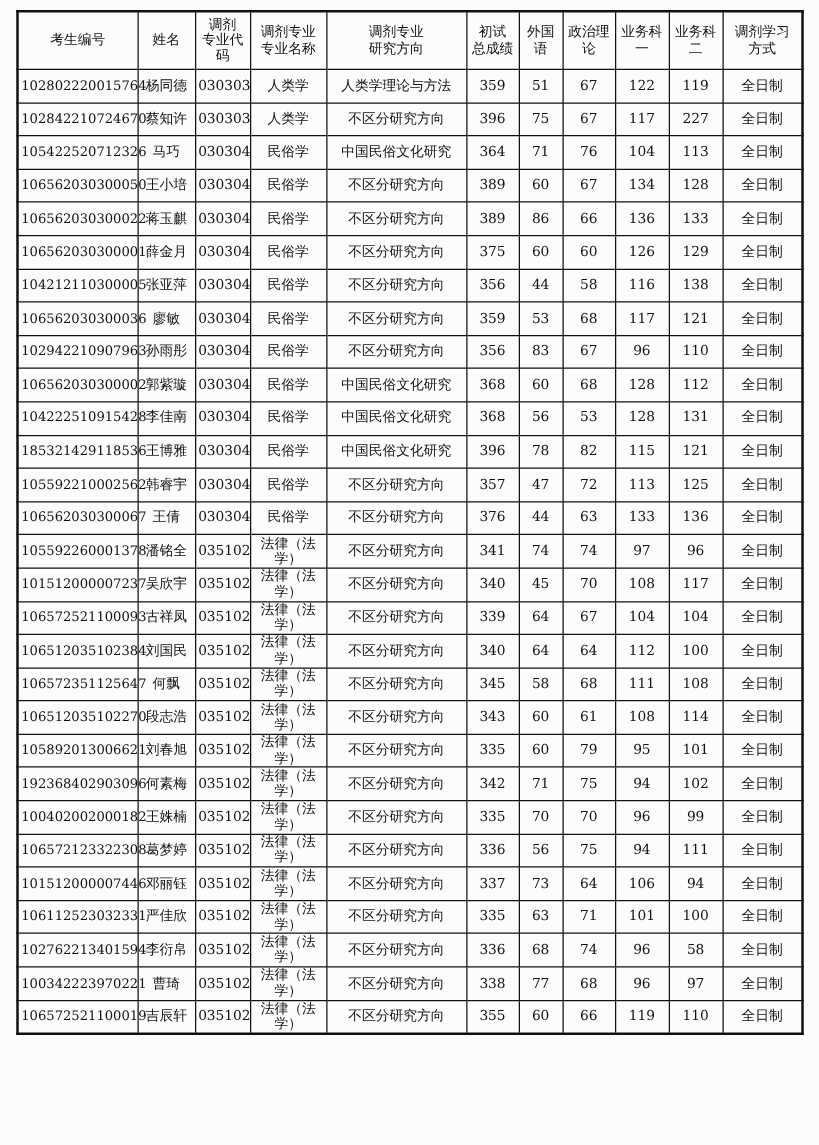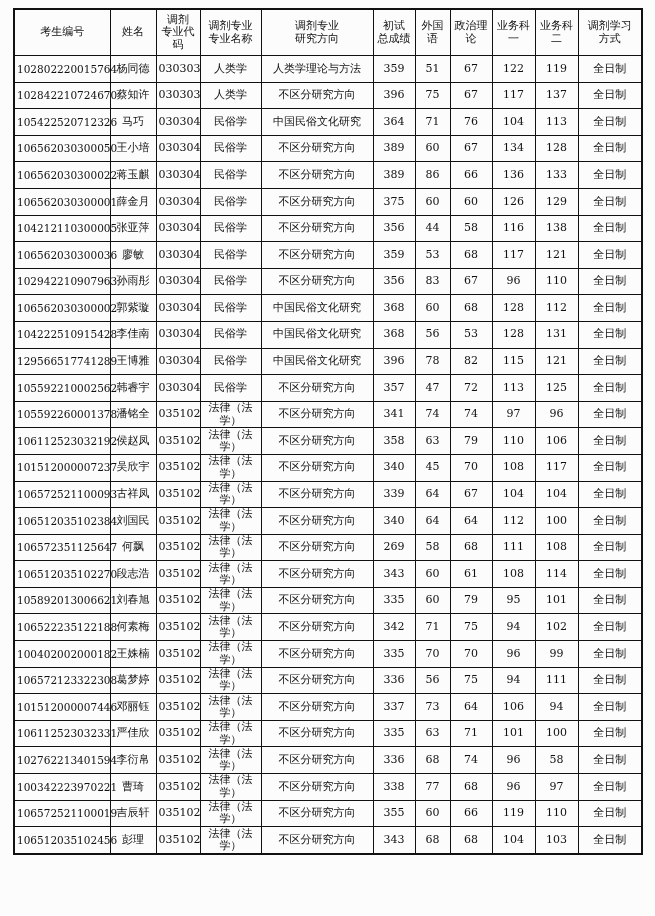--- a/index.html
+++ b/index.html
@@ -105,21 +105,21 @@
         <tr data-name="table-row">
           <td data-name="cell-candidate-id">102842210724670</td>
           <td data-name="cell-name">蔡知许</td>
           <td data-name="cell-major-code">030303</td>
           <td data-name="cell-major-name">人类学</td>
           <td data-name="cell-research-direction">不区分研究方向</td>
           <td data-name="cell-total-score">396</td>
           <td data-name="cell-foreign-language">75</td>
           <td data-name="cell-politics">67</td>
           <td data-name="cell-subject-one">117</td>
-          <td data-name="cell-subject-two">137</td>
+          <td data-name="cell-subject-two">227</td>
           <td data-name="cell-study-mode">全日制</td>
         </tr>
         <tr data-name="table-row">
           <td data-name="cell-candidate-id">105422520712326</td>
           <td data-name="cell-name">马巧</td>
           <td data-name="cell-major-code">030304</td>
           <td data-name="cell-major-name">民俗学</td>
           <td data-name="cell-research-direction">中国民俗文化研究</td>
           <td data-name="cell-total-score">364</td>
           <td data-name="cell-foreign-language">71</td>
@@ -226,21 +226,21 @@
           <td data-name="cell-major-name">民俗学</td>
           <td data-name="cell-research-direction">中国民俗文化研究</td>
           <td data-name="cell-total-score">368</td>
           <td data-name="cell-foreign-language">56</td>
           <td data-name="cell-politics">53</td>
           <td data-name="cell-subject-one">128</td>
           <td data-name="cell-subject-two">131</td>
           <td data-name="cell-study-mode">全日制</td>
         </tr>
         <tr data-name="table-row">
-          <td data-name="cell-candidate-id">129566517741289</td>
+          <td data-name="cell-candidate-id">185321429118536</td>
           <td data-name="cell-name">王博雅</td>
           <td data-name="cell-major-code">030304</td>
           <td data-name="cell-major-name">民俗学</td>
           <td data-name="cell-research-direction">中国民俗文化研究</td>
           <td data-name="cell-total-score">396</td>
           <td data-name="cell-foreign-language">78</td>
           <td data-name="cell-politics">82</td>
           <td data-name="cell-subject-one">115</td>
           <td data-name="cell-subject-two">121</td>
           <td data-name="cell-study-mode">全日制</td>
@@ -252,46 +252,46 @@
           <td data-name="cell-major-name">民俗学</td>
           <td data-name="cell-research-direction">不区分研究方向</td>
           <td data-name="cell-total-score">357</td>
           <td data-name="cell-foreign-language">47</td>
           <td data-name="cell-politics">72</td>
           <td data-name="cell-subject-one">113</td>
           <td data-name="cell-subject-two">125</td>
           <td data-name="cell-study-mode">全日制</td>
         </tr>
         <tr data-name="table-row">
+          <td data-name="cell-candidate-id">106562030300067</td>
+          <td data-name="cell-name">王倩</td>
+          <td data-name="cell-major-code">030304</td>
+          <td data-name="cell-major-name">民俗学</td>
+          <td data-name="cell-research-direction">不区分研究方向</td>
+          <td data-name="cell-total-score">376</td>
+          <td data-name="cell-foreign-language">44</td>
+          <td data-name="cell-politics">63</td>
+          <td data-name="cell-subject-one">133</td>
+          <td data-name="cell-subject-two">136</td>
+          <td data-name="cell-study-mode">全日制</td>
+        </tr>
+        <tr data-name="table-row">
           <td data-name="cell-candidate-id">105592260001378</td>
           <td data-name="cell-name">潘铭全</td>
           <td data-name="cell-major-code">035102</td>
           <td data-name="cell-major-name">法律（法学）</td>
           <td data-name="cell-research-direction">不区分研究方向</td>
           <td data-name="cell-total-score">341</td>
           <td data-name="cell-foreign-language">74</td>
           <td data-name="cell-politics">74</td>
           <td data-name="cell-subject-one">97</td>
           <td data-name="cell-subject-two">96</td>
           <td data-name="cell-study-mode">全日制</td>
         </tr>
         <tr data-name="table-row">
-          <td data-name="cell-candidate-id">106112523032192</td>
-          <td data-name="cell-name">侯赵凤</td>
-          <td data-name="cell-major-code">035102</td>
-          <td data-name="cell-major-name">法律（法学）</td>
-          <td data-name="cell-research-direction">不区分研究方向</td>
-          <td data-name="cell-total-score">358</td>
-          <td data-name="cell-foreign-language">63</td>
-          <td data-name="cell-politics">79</td>
-          <td data-name="cell-subject-one">110</td>
-          <td data-name="cell-subject-two">106</td>
-          <td data-name="cell-study-mode">全日制</td>
-        </tr>
-        <tr data-name="table-row">
           <td data-name="cell-candidate-id">101512000007237</td>
           <td data-name="cell-name">吴欣宇</td>
           <td data-name="cell-major-code">035102</td>
           <td data-name="cell-major-name">法律（法学）</td>
           <td data-name="cell-research-direction">不区分研究方向</td>
           <td data-name="cell-total-score">340</td>
           <td data-name="cell-foreign-language">45</td>
           <td data-name="cell-politics">70</td>
           <td data-name="cell-subject-one">108</td>
           <td data-name="cell-subject-two">117</td>
@@ -322,21 +322,21 @@
           <td data-name="cell-subject-one">112</td>
           <td data-name="cell-subject-two">100</td>
           <td data-name="cell-study-mode">全日制</td>
         </tr>
         <tr data-name="table-row">
           <td data-name="cell-candidate-id">106572351125647</td>
           <td data-name="cell-name">何飘</td>
           <td data-name="cell-major-code">035102</td>
           <td data-name="cell-major-name">法律（法学）</td>
           <td data-name="cell-research-direction">不区分研究方向</td>
-          <td data-name="cell-total-score">269</td>
+          <td data-name="cell-total-score">345</td>
           <td data-name="cell-foreign-language">58</td>
           <td data-name="cell-politics">68</td>
           <td data-name="cell-subject-one">111</td>
           <td data-name="cell-subject-two">108</td>
           <td data-name="cell-study-mode">全日制</td>
         </tr>
         <tr data-name="table-row">
           <td data-name="cell-candidate-id">106512035102270</td>
           <td data-name="cell-name">段志浩</td>
           <td data-name="cell-major-code">035102</td>
@@ -356,21 +356,21 @@
           <td data-name="cell-major-name">法律（法学）</td>
           <td data-name="cell-research-direction">不区分研究方向</td>
           <td data-name="cell-total-score">335</td>
           <td data-name="cell-foreign-language">60</td>
           <td data-name="cell-politics">79</td>
           <td data-name="cell-subject-one">95</td>
           <td data-name="cell-subject-two">101</td>
           <td data-name="cell-study-mode">全日制</td>
         </tr>
         <tr data-name="table-row">
-          <td data-name="cell-candidate-id">106522235122188</td>
+          <td data-name="cell-candidate-id">192368402903096</td>
           <td data-name="cell-name">何素梅</td>
           <td data-name="cell-major-code">035102</td>
           <td data-name="cell-major-name">法律（法学）</td>
           <td data-name="cell-research-direction">不区分研究方向</td>
           <td data-name="cell-total-score">342</td>
           <td data-name="cell-foreign-language">71</td>
           <td data-name="cell-politics">75</td>
           <td data-name="cell-subject-one">94</td>
           <td data-name="cell-subject-two">102</td>
           <td data-name="cell-study-mode">全日制</td>
@@ -459,28 +459,15 @@
           <td data-name="cell-major-code">035102</td>
           <td data-name="cell-major-name">法律（法学）</td>
           <td data-name="cell-research-direction">不区分研究方向</td>
           <td data-name="cell-total-score">355</td>
           <td data-name="cell-foreign-language">60</td>
           <td data-name="cell-politics">66</td>
           <td data-name="cell-subject-one">119</td>
           <td data-name="cell-subject-two">110</td>
           <td data-name="cell-study-mode">全日制</td>
         </tr>
-        <tr data-name="table-row">
-          <td data-name="cell-candidate-id">106512035102456</td>
-          <td data-name="cell-name">彭理</td>
-          <td data-name="cell-major-code">035102</td>
-          <td data-name="cell-major-name">法律（法学）</td>
-          <td data-name="cell-research-direction">不区分研究方向</td>
-          <td data-name="cell-total-score">343</td>
-          <td data-name="cell-foreign-language">68</td>
-          <td data-name="cell-politics">68</td>
-          <td data-name="cell-subject-one">104</td>
-          <td data-name="cell-subject-two">103</td>
-          <td data-name="cell-study-mode">全日制</td>
-        </tr>
       </tbody>
   </table>
 </div>
 
 </body></html>

